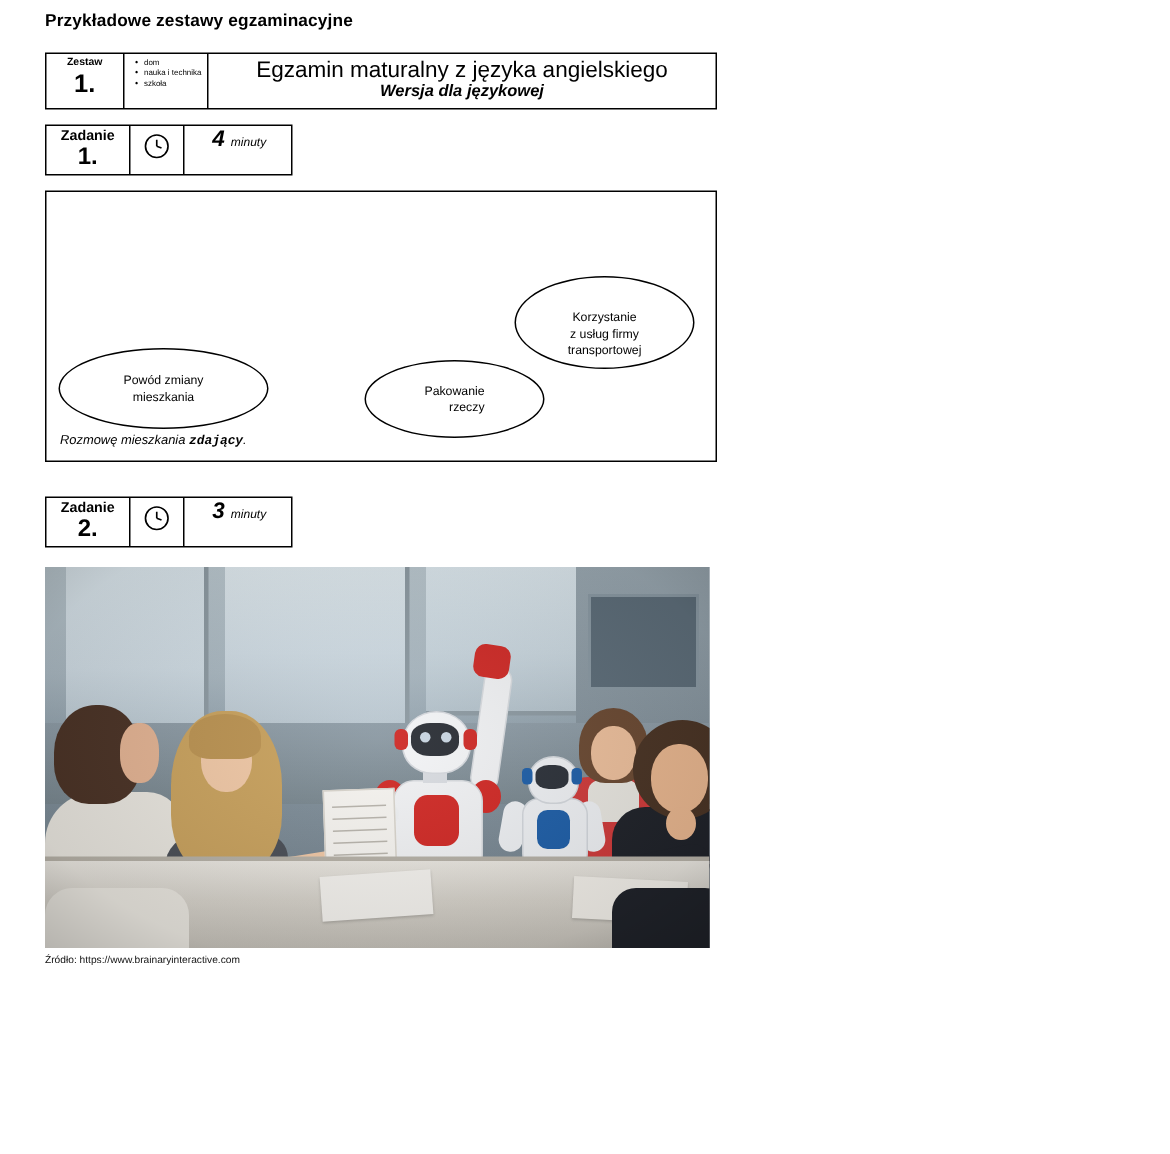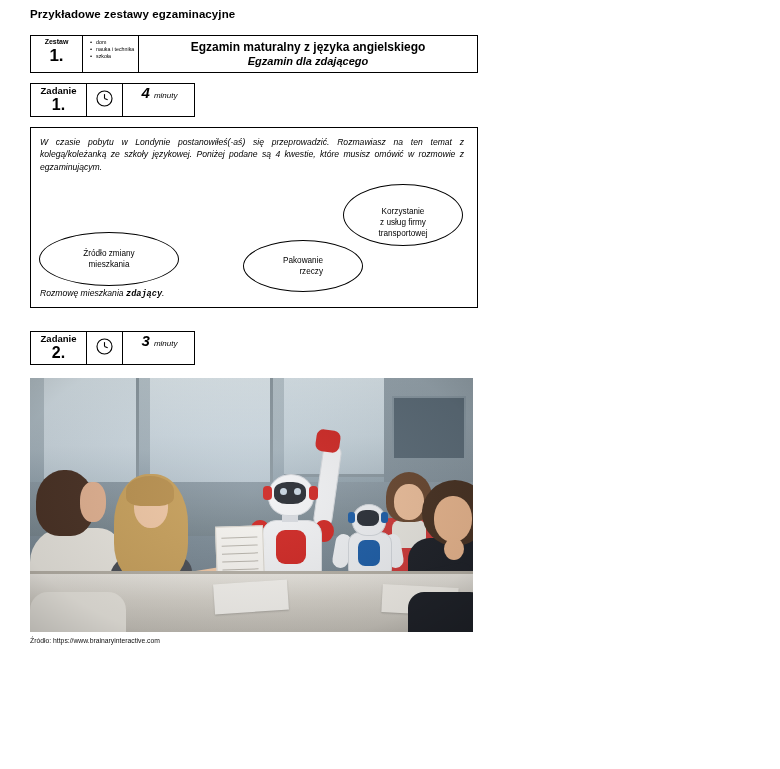--- a/index.html
+++ b/index.html
@@ -93,22 +93,22 @@
   }
   .set-title {
     flex: 1;
     display: flex;
     flex-direction: column;
     align-items: center;
     justify-content: center;
     text-align: center;
   }
   .set-title .line1 {
-    font-size: 12px;
-    font-weight: bold;
+    font-size: 15px;
+    font-weight: normal;
     line-height: 14px;
   }
   .set-title .line2 {
     font-size: 11px;
     font-weight: bold;
     font-style: italic;
     line-height: 14px;
   }
 
   
@@ -384,21 +384,21 @@
     </div>
     <div class="set-topics">
       <ul>
         <li>dom</li>
         <li>nauka i technika</li>
         <li>szkoła</li>
       </ul>
     </div>
     <div class="set-title">
       <div class="line1">Egzamin maturalny z języka angielskiego</div>
-      <div class="line2">Egzamin dla zdającego</div>
+      <div class="line2">Wersja dla językowej</div>
     </div>
   </div>
 
   <div class="task-header" id="task1-header">
     <div class="task-label">
       <div class="task-word">Zadanie</div>
       <div class="task-num">1.</div>
     </div>
     <div class="clock-cell">
       <span>
@@ -409,29 +409,28 @@
         </svg>
       </span>
     </div>
     <div class="time-cell">
       <span class="time-num">4</span>
       <span class="time-unit">minuty</span>
     </div>
   </div>
 
   <div class="task1-box">
-    <div class="task1-intro">W czasie pobytu w Londynie postanowiłeś(-aś) się przeprowadzić. Rozmawiasz na ten temat z kolegą/koleżanką ze szkoły językowej. Poniżej podane są 4 kwestie, które musisz omówić w rozmowie z egzaminującym.</div>
 
     <div class="bubble" id="bubble-1">
       <span style="white-space: pre-line; margin-top: 15px;">Korzystanie
 z usług firmy
 transportowej</span>
     </div>
     <div class="bubble" id="bubble-2">
-      <span style="white-space: pre-line;">Źródło zmiany
+      <span style="white-space: pre-line;">Powód zmiany
 mieszkania</span>
     </div>
     <div class="bubble" id="bubble-3">
       <span style="white-space: pre-line; text-align: right;">Pakowanie
 rzeczy</span>
     </div>
 
     <div class="task1-footer">
       <span>Rozmowę mieszkania </span><b>zdający</b><span>.</span>
     </div>

